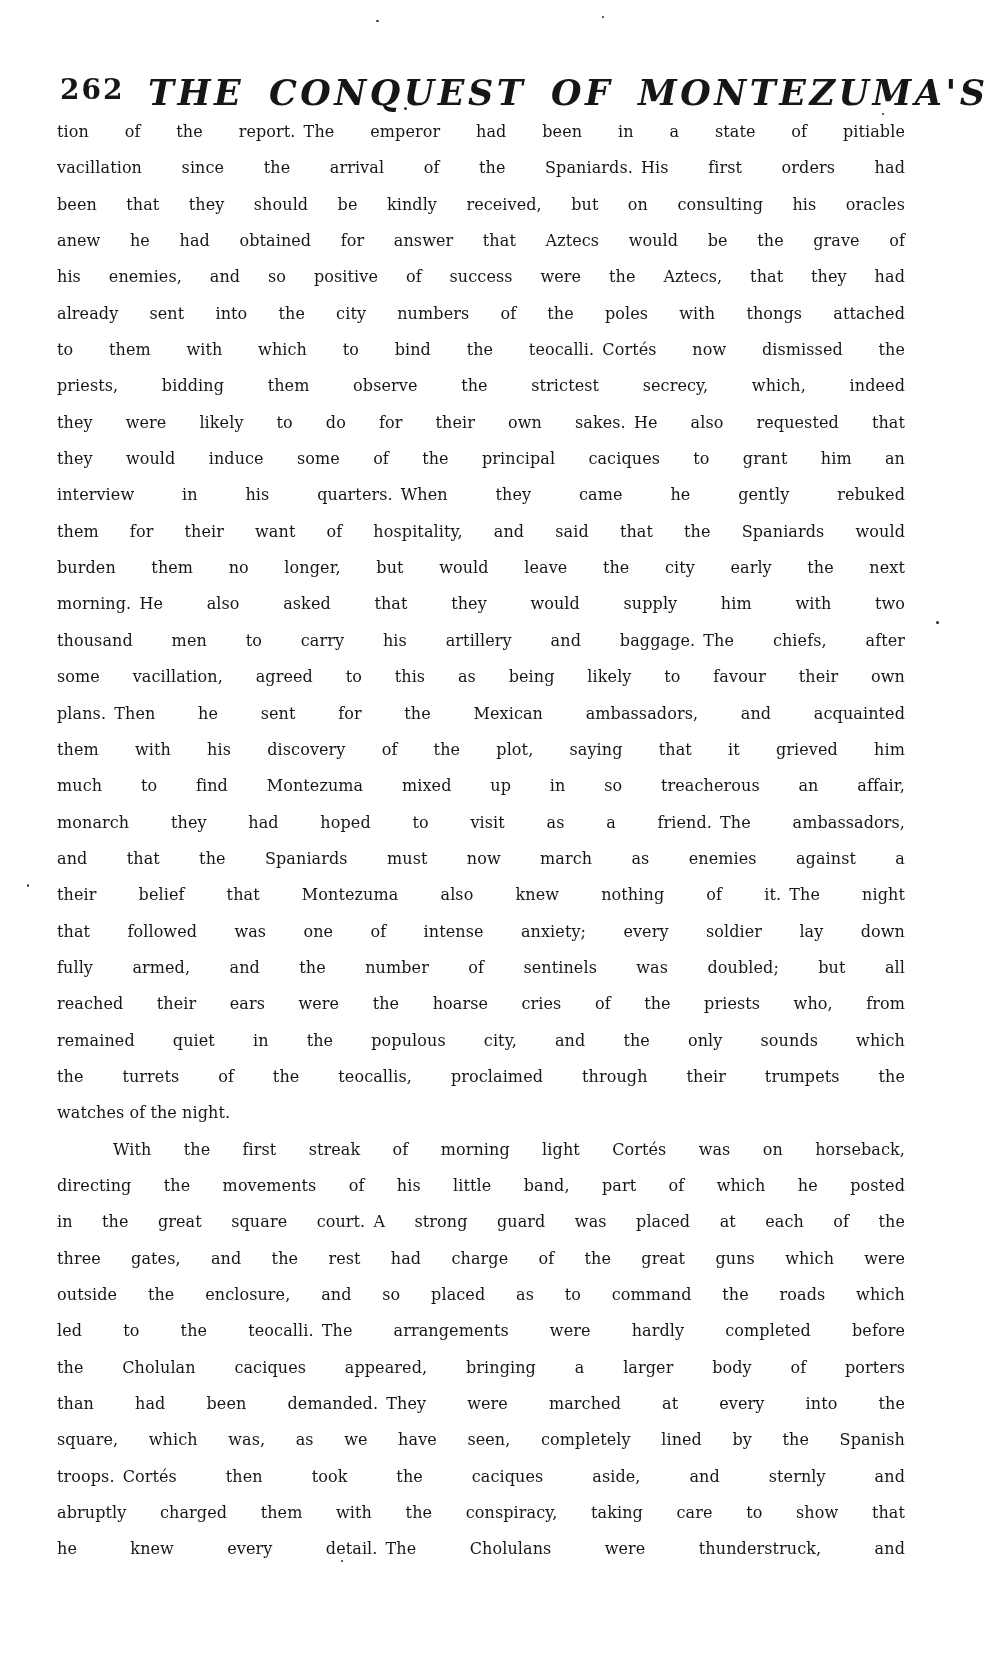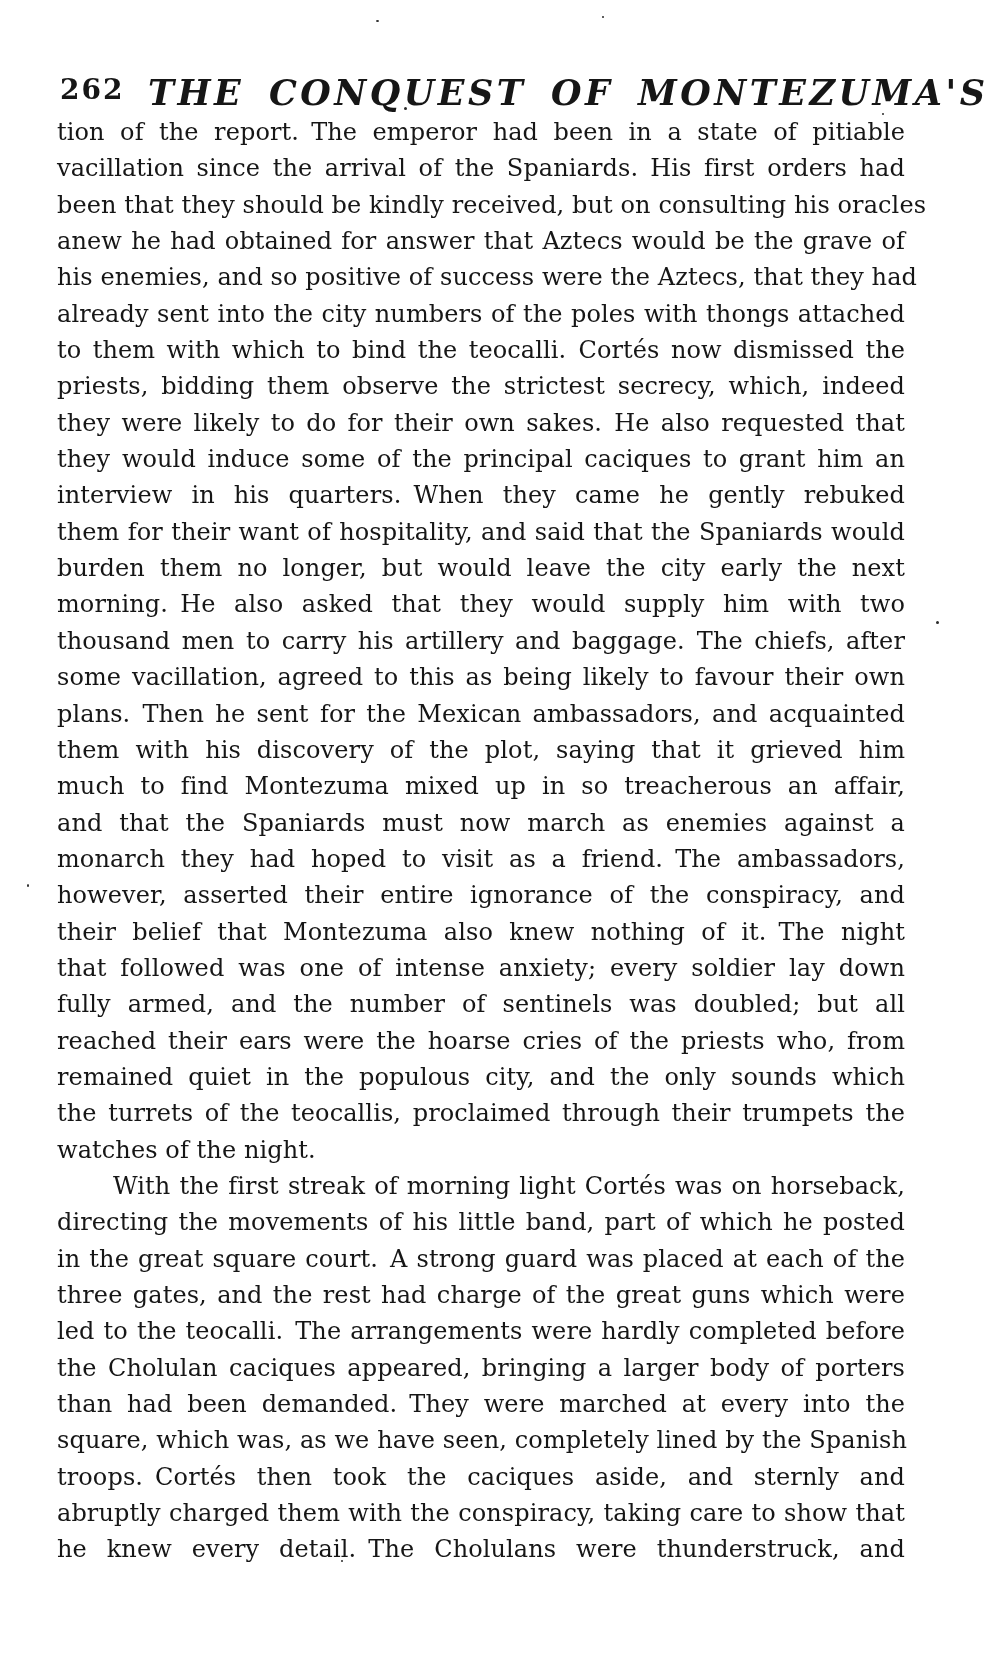--- a/index.html
+++ b/index.html
@@ -44,21 +44,21 @@
   }
   .text-block {
     position: absolute;
     left: 57px;
     top: 114px;
     width: 848px;
   }
   .line {
     height: 36.35px;
     line-height: 36.35px;
-    font-size: 24px;
+    font-size: 16px;
     text-align: justify;
     text-align-last: justify;
     white-space: nowrap;
     letter-spacing: 0.1px;
   }
   .line.indent {
     text-indent: 56px;
   }
   .line.para-end {
     text-align-last: left;
@@ -91,34 +91,34 @@
       <div class="line">they would induce some of the principal caciques to grant him an</div>
       <div class="line">interview in his quarters. When they came he gently rebuked</div>
       <div class="line">them for their want of hospitality, and said that the Spaniards would</div>
       <div class="line">burden them no longer, but would leave the city early the next</div>
       <div class="line">morning. He also asked that they would supply him with two</div>
       <div class="line">thousand men to carry his artillery and baggage. The chiefs, after</div>
       <div class="line">some vacillation, agreed to this as being likely to favour their own</div>
       <div class="line">plans. Then he sent for the Mexican ambassadors, and acquainted</div>
       <div class="line">them with his discovery of the plot, saying that it grieved him</div>
       <div class="line">much to find Montezuma mixed up in so treacherous an affair,</div>
+      <div class="line">monarch they had hoped to visit as a friend. The ambassadors,</div>
       <div class="line">and that the Spaniards must now march as enemies against a</div>
-      <div class="line">monarch they had hoped to visit as a friend. The ambassadors,</div>
-      <div class="line">however, asserted their entire ignorance of the conspiracy, and</div>
       <div class="line">their belief that Montezuma also knew nothing of it. The night</div>
       <div class="line">that followed was one of intense anxiety; every soldier lay down</div>
       <div class="line">fully armed, and the number of sentinels was doubled; but all</div>
       <div class="line">reached their ears were the hoarse cries of the priests who, from</div>
       <div class="line">remained quiet in the populous city, and the only sounds which</div>
       <div class="line">the turrets of the teocallis, proclaimed through their trumpets the</div>
       <div class="line para-end">watches of the night.</div>
       <div class="line indent">With the first streak of morning light Cortés was on horseback,</div>
       <div class="line">directing the movements of his little band, part of which he posted</div>
       <div class="line">in the great square court. A strong guard was placed at each of the</div>
       <div class="line">three gates, and the rest had charge of the great guns which were</div>
+      <div class="line">outside the enclosure, and so placed as to command the roads which</div>
       <div class="line">led to the teocalli. The arrangements were hardly completed before</div>
       <div class="line">the Cholulan caciques appeared, bringing a larger body of porters</div>
       <div class="line">than had been demanded. They were marched at every into the</div>
       <div class="line">square, which was, as we have seen, completely lined by the Spanish</div>
       <div class="line">troops. Cortés then took the caciques aside, and sternly and</div>
       <div class="line">abruptly charged them with the conspiracy, taking care to show that</div>
       <div class="line">he knew every detail. The Cholulans were thunderstruck, and</div>
     </main>
 
   <div id="specks">

